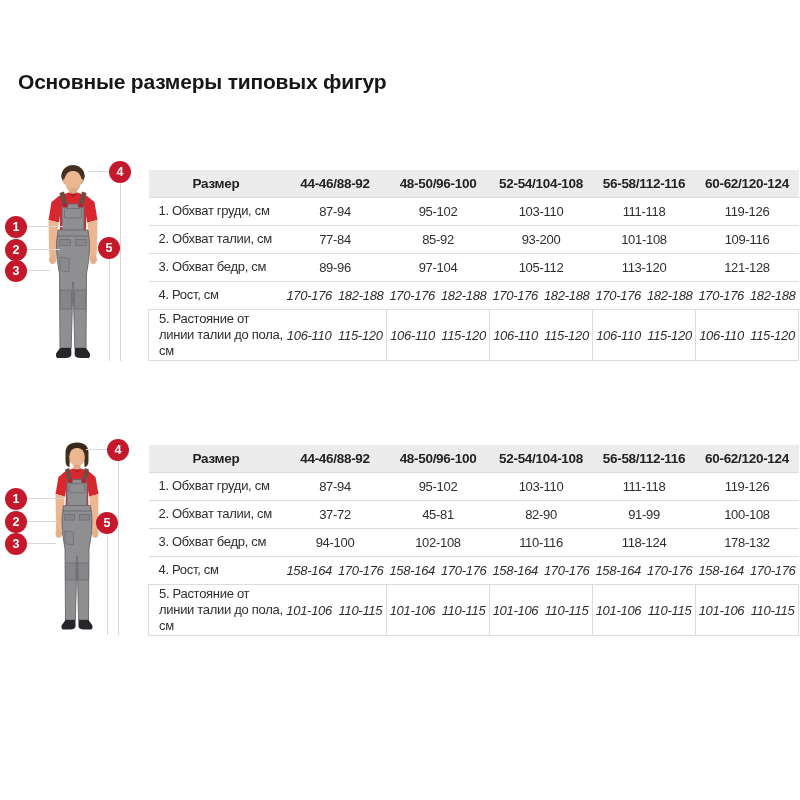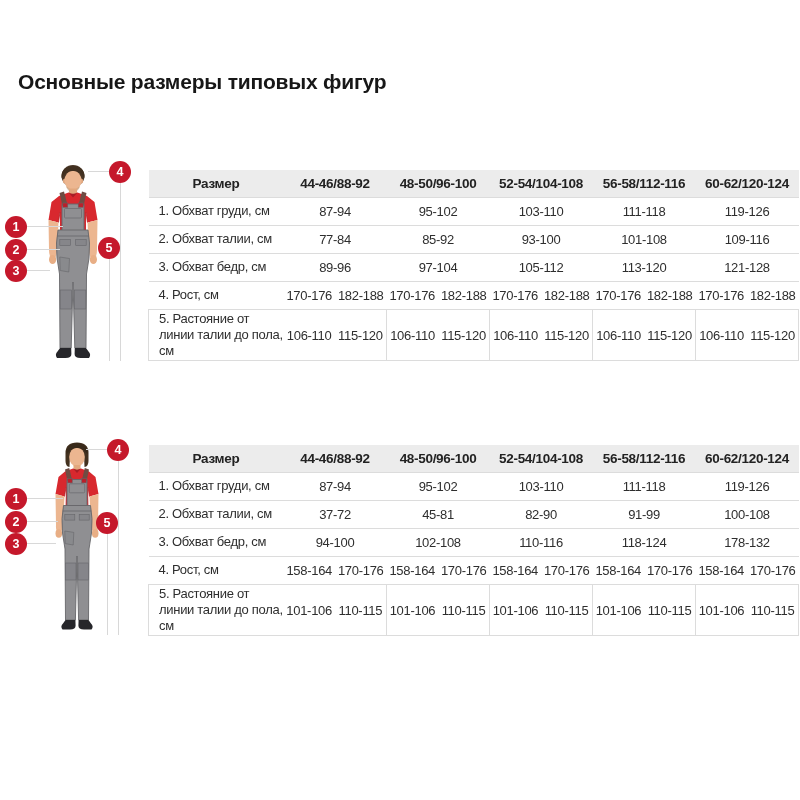--- a/index.html
+++ b/index.html
@@ -22,21 +22,21 @@
   col.c-size{width:103px;}
   .size-table th{background:#ececec;font-weight:700;height:27px;text-align:center;
           padding:0;color:#222;font-size:13.5px;}
   .size-table td{border-top:1px solid #dcdcdc;height:27px;text-align:center;padding:0;
           vertical-align:middle;}
   .size-table td.lbl{text-align:left;padding-left:10px;line-height:1.25;margin-top:20px;}
   .size-table tr.r5 td{height:50px;border-bottom:1px solid #dcdcdc;border-left:1px solid #dcdcdc;}
   .size-table tr.r5 td:nth-child(2){border-left:none;}
   .size-table tr.r5 td:last-child{border-right:1px solid #dcdcdc;}
   .pair{display:flex;width:100%;}
-  .pair span{flex:1;text-align:center;}
+  .pair span{flex:1;text-align:center;font-style:italic;}
 </style>
 </head>
 <body>
 
 <div class="page">
   <h1 class="page-title">Основные размеры типовых фигур</h1>
 
   <section class="block block-men">
 
     <svg class="person" width="95" height="205" viewBox="0 0 95 205" style="left:28px;top:12px;">
@@ -109,21 +109,21 @@
           <td>87-94</td>
           <td>95-102</td>
           <td>103-110</td>
           <td>111-118</td>
           <td>119-126</td>
         </tr>
         <tr>
           <td class="lbl">2. Обхват талии, см</td>
           <td>77-84</td>
           <td>85-92</td>
-          <td>93-100</td>
+          <td>93-200</td>
           <td>101-108</td>
           <td>109-116</td>
         </tr>
         <tr>
           <td class="lbl">3. Обхват бедр, см</td>
           <td>89-96</td>
           <td>97-104</td>
           <td>105-112</td>
           <td>113-120</td>
           <td>121-128</td>

